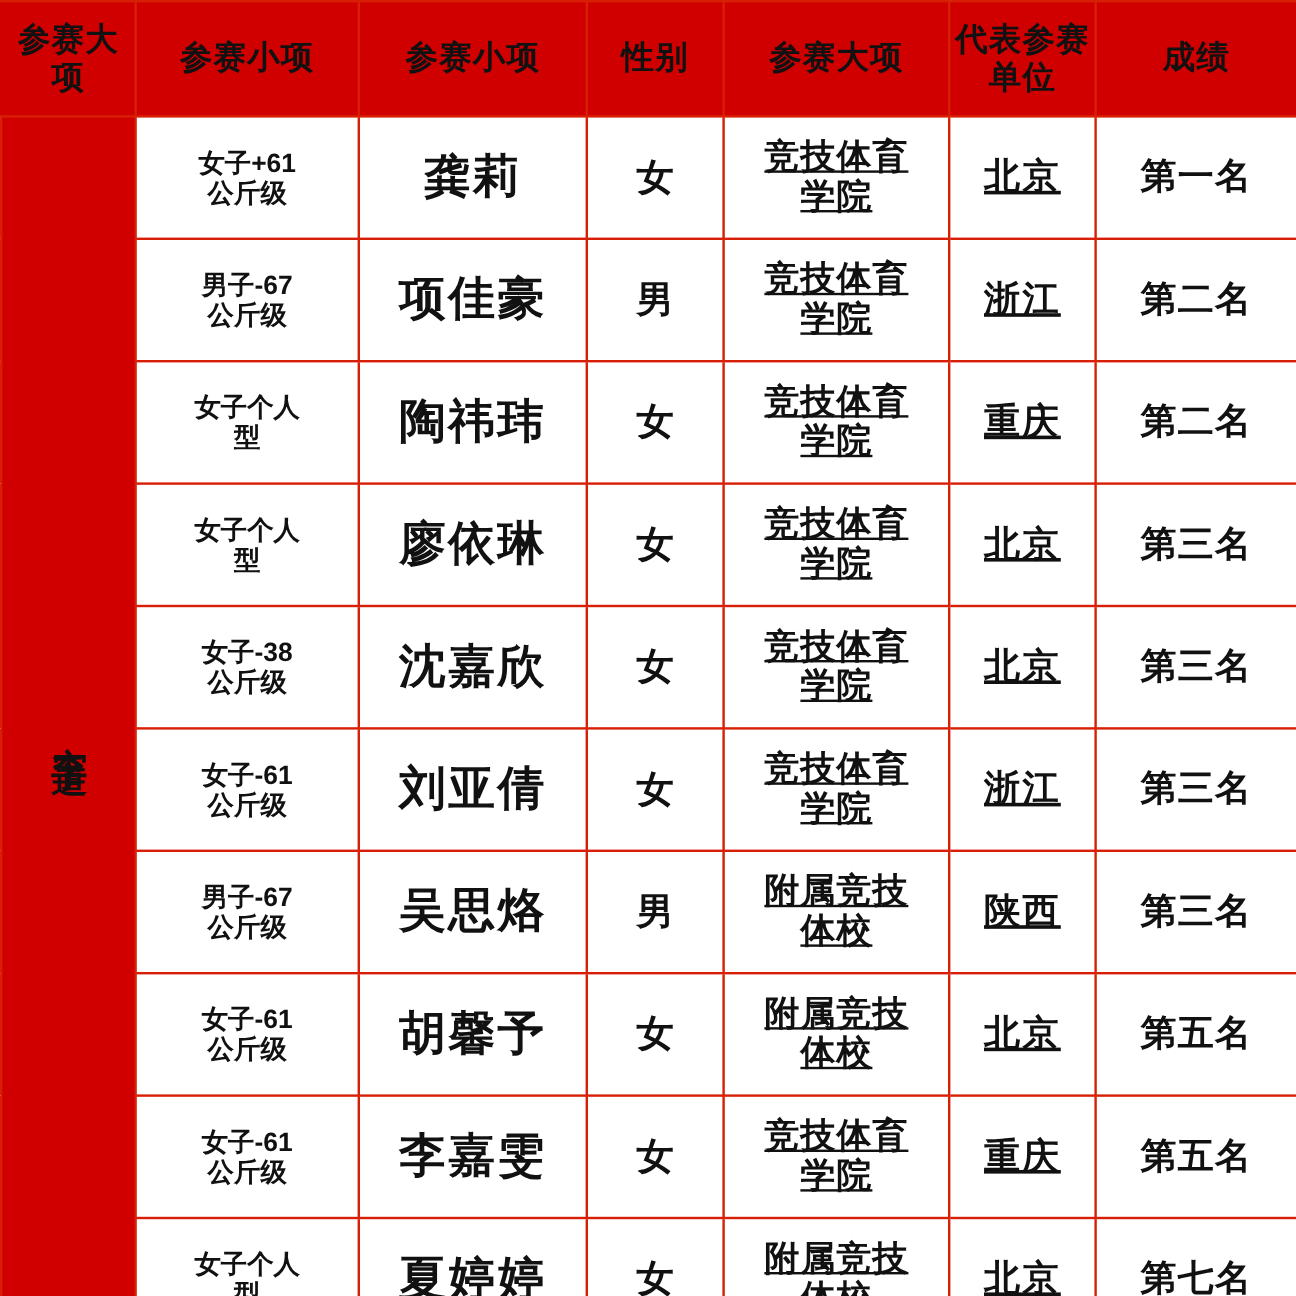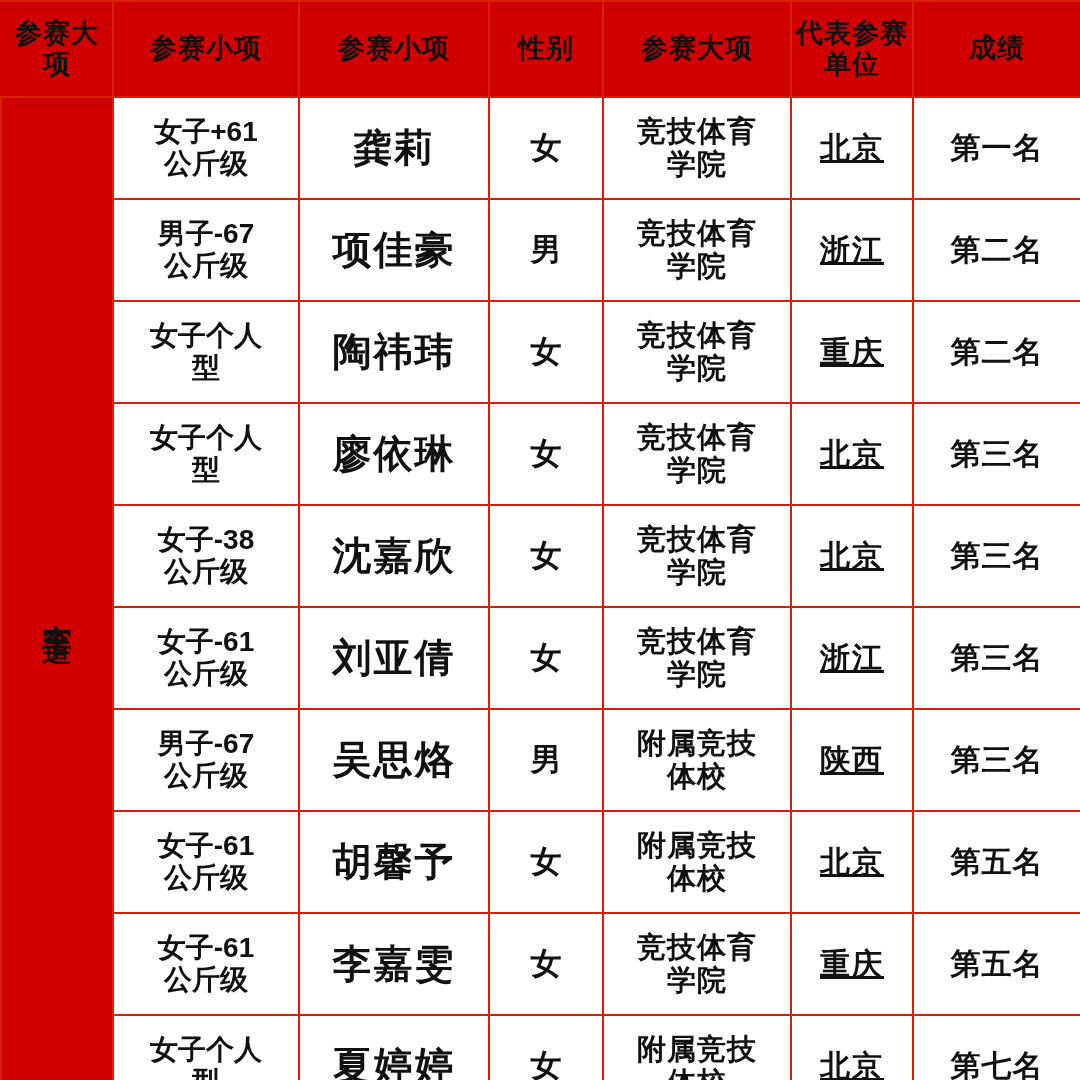--- a/index.html
+++ b/index.html
@@ -64,24 +64,24 @@
     display: inline-block;
     line-height: 1.25;
     letter-spacing: 6px;
   }
   
   tbody td {
     background: #ffffff;
     font-size: 30px;
     height: 100px;
   }
-  td.event-cell { font-size: 28px; letter-spacing: 0px; }
+  td.event-cell { font-size: 22px; letter-spacing: 0px; }
   td.name-cell { font-size: 39px; letter-spacing: 2px; }
   td.gender-cell { font-size: 31px; }
-  td.college-cell { font-size: 29px; letter-spacing: 1px; }
+  td.college-cell { font-size: 29px; letter-spacing: 1px; text-decoration: underline; }
   td.unit-cell { font-size: 30px; letter-spacing: 2px; text-decoration: underline; }
   td.rank-cell { font-size: 30px; letter-spacing: 1px; border-radius: 30px; }
 
   .two-line { display: block; }
 
   
   col.c0 { width: 112px; }
   col.c1 { width: 186px; }
   col.c2 { width: 190px; }
   col.c3 { width: 114px; }

